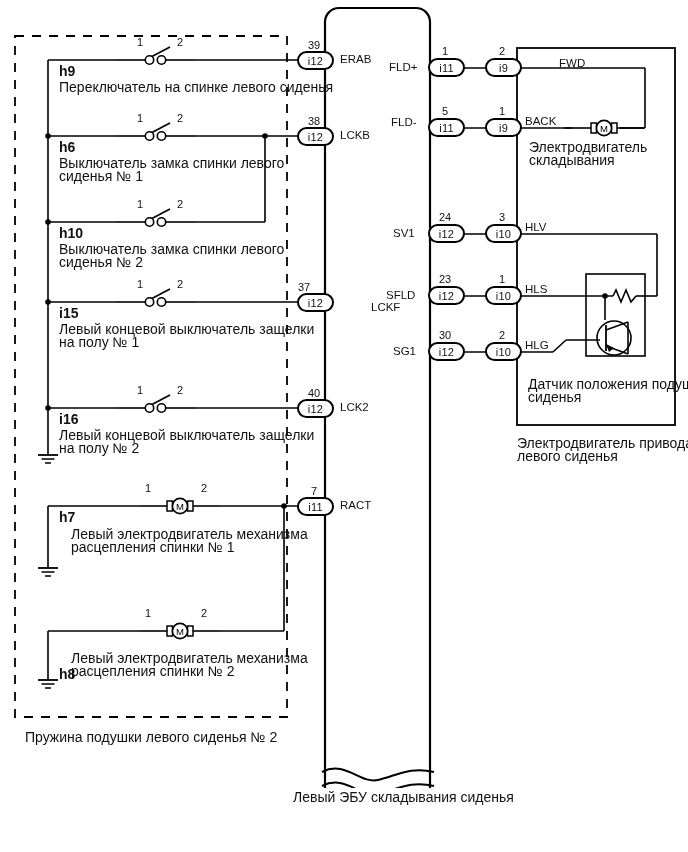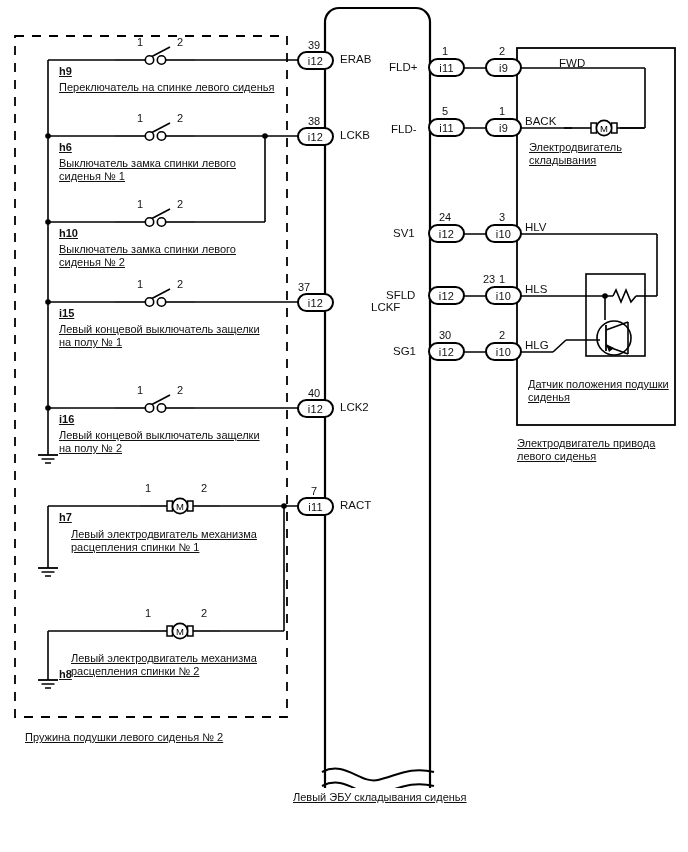--- a/index.html
+++ b/index.html
@@ -2,21 +2,21 @@
 <html><head>
 <meta charset="utf-8">
 <style>
   html,body{margin:0;padding:0;background:#ffffff;}
   body{
     width:688px;height:852px;position:relative;overflow:hidden;
     font-family:"Liberation Sans","DejaVu Sans",sans-serif;
     color:#1a1a1a;
   }
   #diagram{position:absolute;left:0;top:0;width:688px;height:852px;}
-  .txt{position:absolute;white-space:pre;font-size:11px;line-height:13px;color:#111;text-decoration:underline;}
+  .txt{position:absolute;white-space:pre;font-size:14px;line-height:13px;color:#111;}
   .pinnum{position:absolute;font-size:11px;color:#111;text-align:center;white-space:pre;}
   .conn{
     position:absolute;box-sizing:border-box;
     border:2.2px solid #000;border-radius:14px;background:#fff;
     display:flex;align-items:center;justify-content:center;
     font-size:11px;color:#111;letter-spacing:.2px;
   }
   .sigrow{position:absolute;font-size:11.5px;color:#111;white-space:pre;}
 </style>
 </head>
@@ -217,36 +217,36 @@
 <div class="conn" style="left:297px;top:497px;width:37px;height:19px;">i11</div>
 <div class="sigrow" style="left:340px;top:499px;">RACT</div>
 
 <div class="sigrow" style="left:389px;top:61px;">FLD+</div>
 <div class="pinnum" style="left:428px;top:45px;width:34px;">1</div>
 <div class="conn" style="left:428px;top:58px;width:37px;height:19px;">i11</div>
 <div class="pinnum" style="left:485px;top:45px;width:34px;">2</div>
 <div class="conn" style="left:485px;top:58px;width:37px;height:19px;">i9</div>
 <div class="sigrow" style="left:525px;top:57px;margin-left:34px;">FWD</div>
 
-<div class="sigrow" style="left:391px;top:123px;">FLD-</div>
+<div class="sigrow" style="left:391px;top:116px;">FLD-</div>
 <div class="pinnum" style="left:428px;top:105px;width:34px;">5</div>
 <div class="conn" style="left:428px;top:118px;width:37px;height:19px;">i11</div>
 <div class="pinnum" style="left:485px;top:105px;width:34px;">1</div>
 <div class="conn" style="left:485px;top:118px;width:37px;height:19px;">i9</div>
 <div class="sigrow" style="left:525px;top:115px;">BACK</div>
 
 <div class="sigrow" style="left:393px;top:227px;">SV1</div>
 <div class="pinnum" style="left:428px;top:211px;width:34px;">24</div>
 <div class="conn" style="left:428px;top:224px;width:37px;height:19px;">i12</div>
 <div class="pinnum" style="left:485px;top:211px;width:34px;">3</div>
 <div class="conn" style="left:485px;top:224px;width:37px;height:19px;">i10</div>
 <div class="sigrow" style="left:525px;top:221px;">HLV</div>
 
 <div class="sigrow" style="left:386px;top:289px;">SFLD</div>
-<div class="pinnum" style="left:428px;top:273px;width:34px;padding-left:44px;">23</div>
+<div class="pinnum" style="left:428px;top:273px;width:34px;">23</div>
 <div class="conn" style="left:428px;top:286px;width:37px;height:19px;">i12</div>
 <div class="pinnum" style="left:485px;top:273px;width:34px;">1</div>
 <div class="conn" style="left:485px;top:286px;width:37px;height:19px;">i10</div>
 <div class="sigrow" style="left:525px;top:283px;">HLS</div>
 
 <div class="sigrow" style="left:393px;top:345px;">SG1</div>
 <div class="pinnum" style="left:428px;top:329px;width:34px;">30</div>
 <div class="conn" style="left:428px;top:342px;width:37px;height:19px;">i12</div>
 <div class="pinnum" style="left:485px;top:329px;width:34px;">2</div>
 <div class="conn" style="left:485px;top:342px;width:37px;height:19px;">i10</div>

